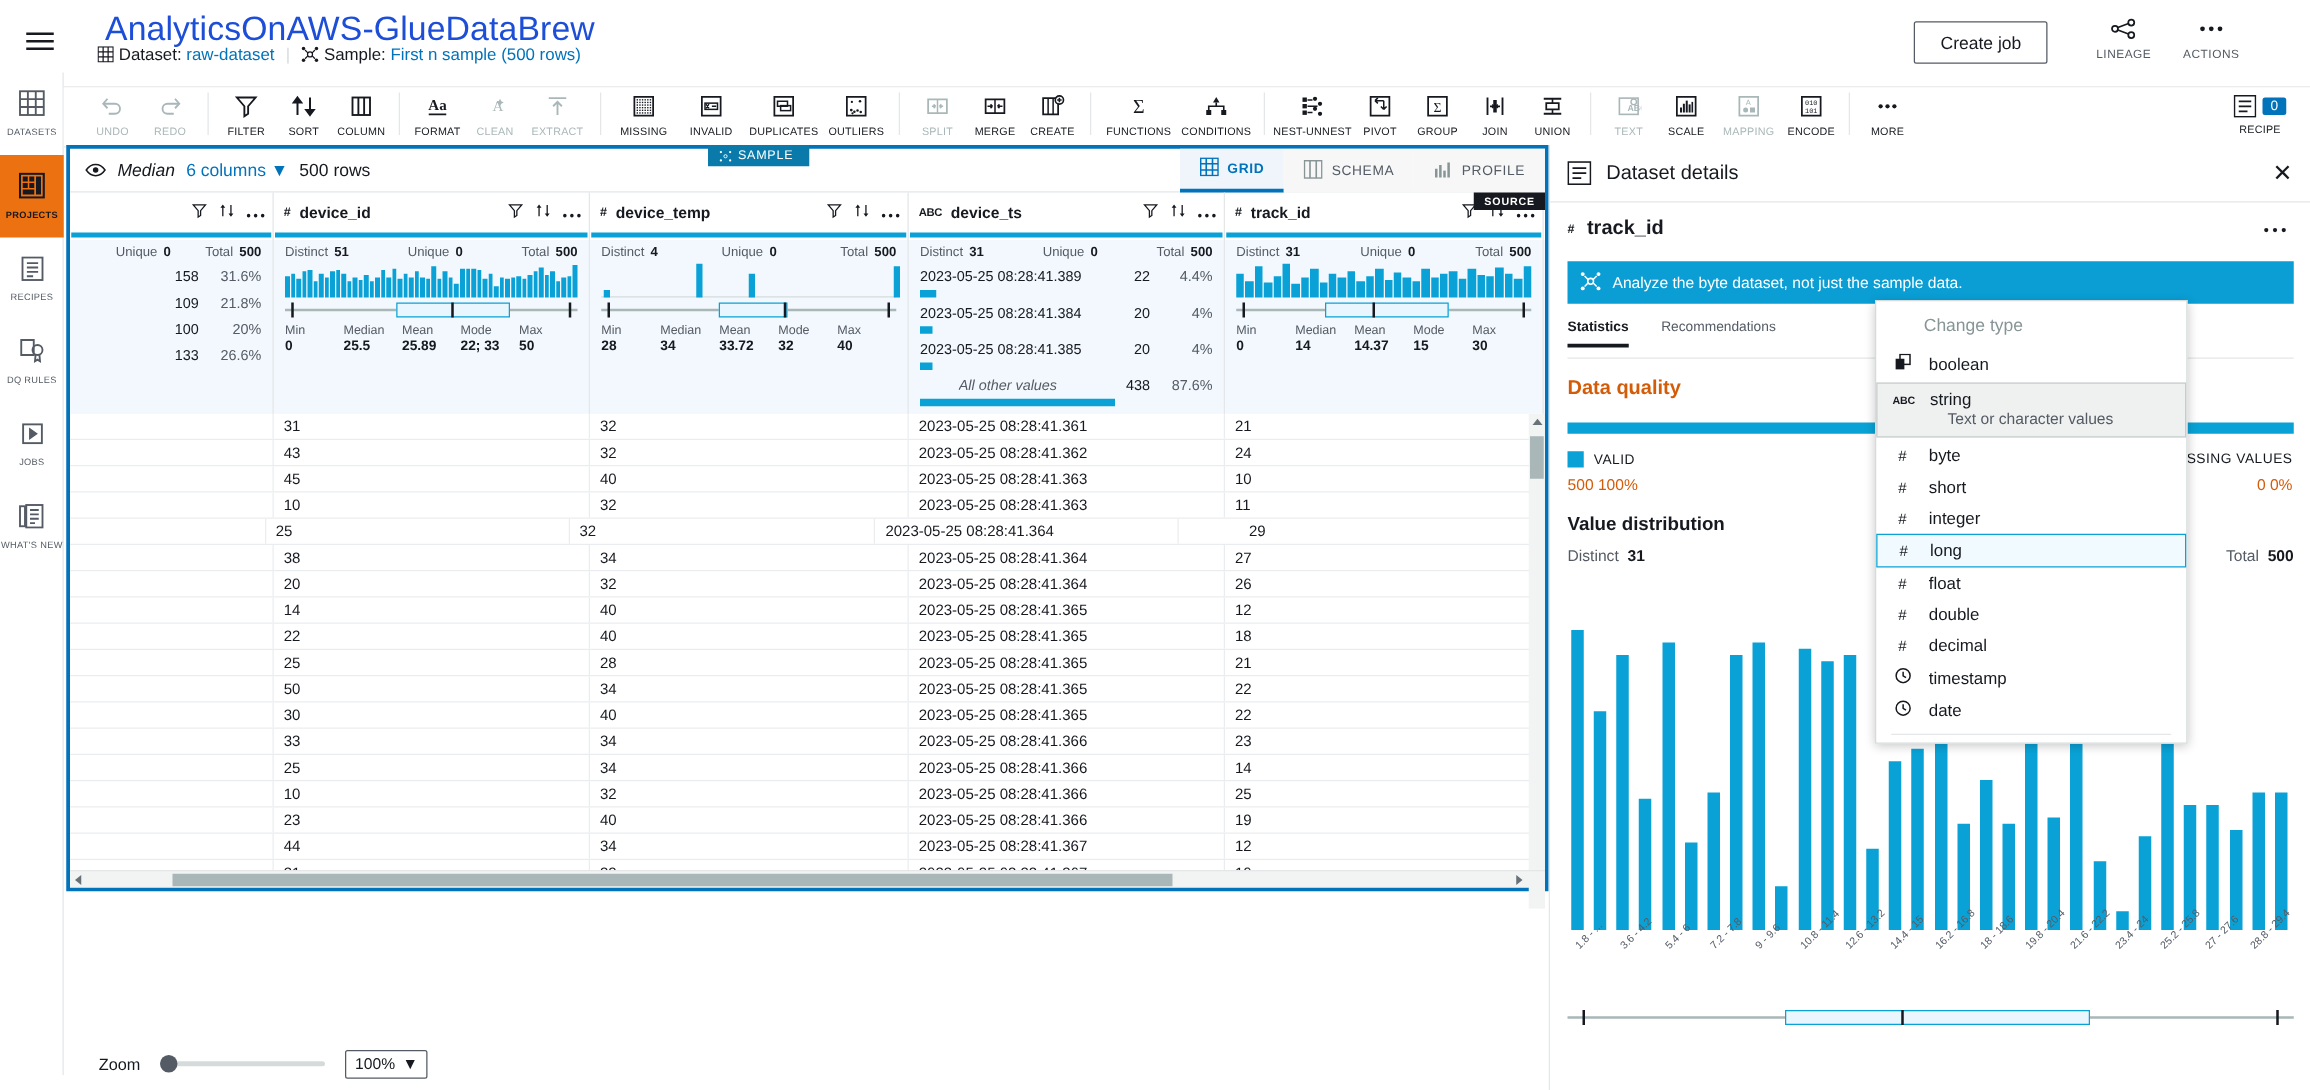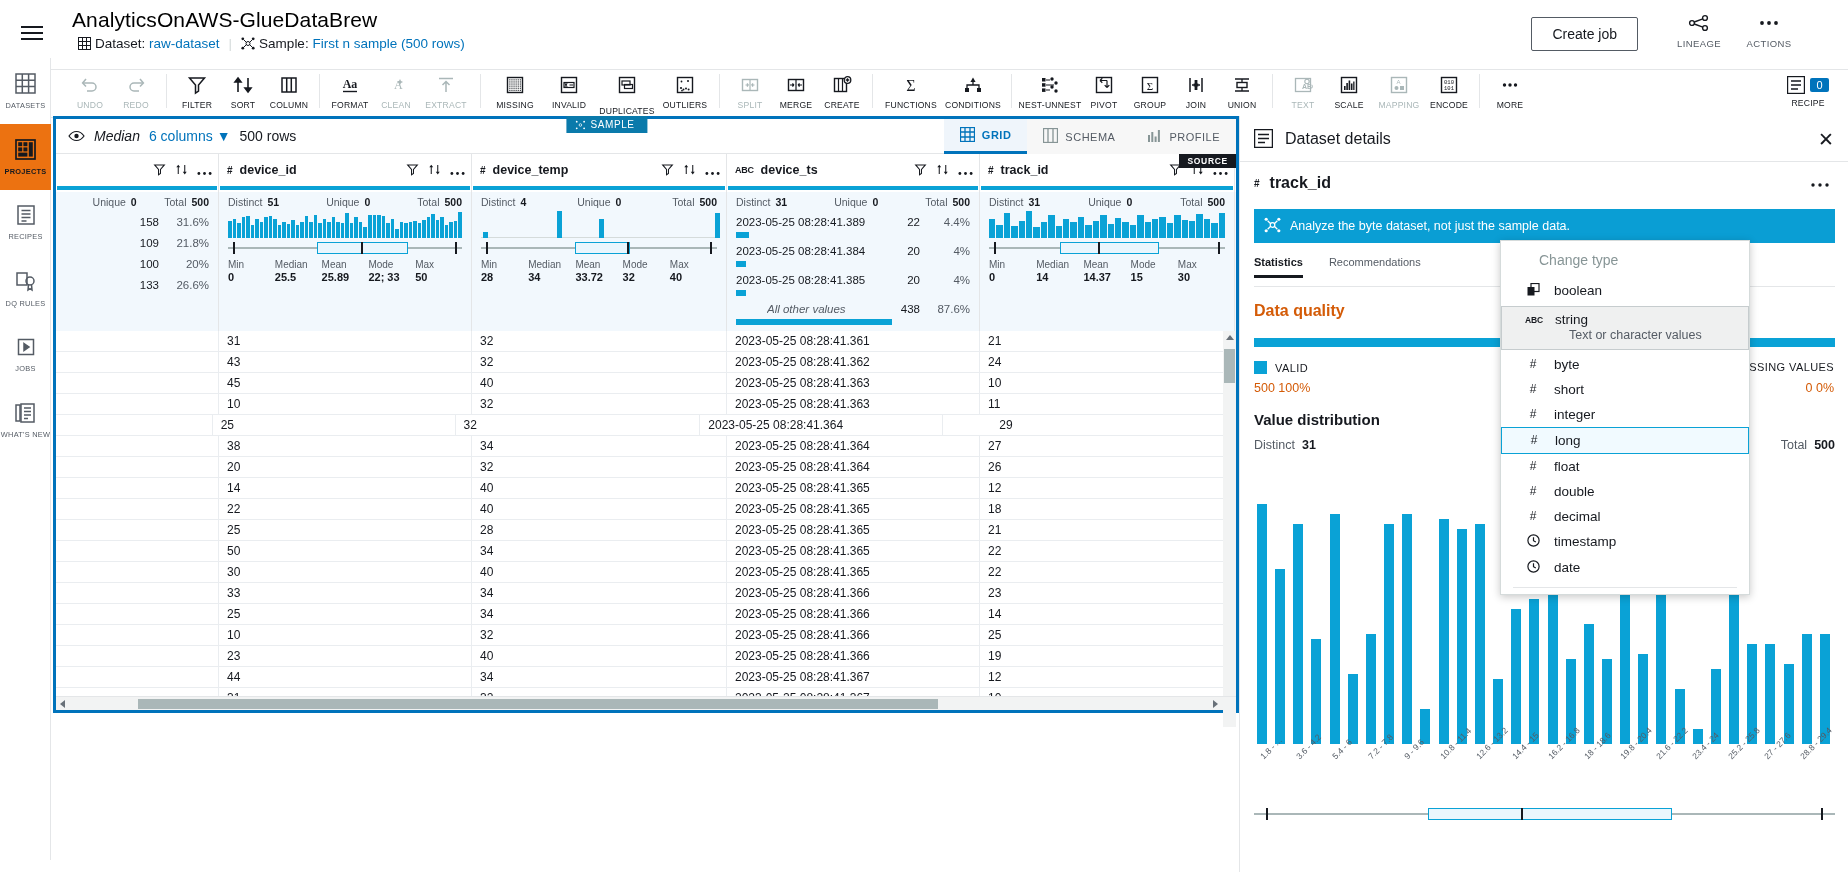--- a/index.html
+++ b/index.html
@@ -9,21 +9,21 @@
     background: #ffffff;
     color: #16191f;
     overflow: hidden;
   }
   .app { position: relative; width: 1848px; height: 872px; }
 
   
   .header { position: absolute; left: 0; top: 0; width: 1848px; height: 70px; background: #fff; border-bottom: 1px solid #e4e6e8; }
   .hamburger { position: absolute; left: 12px; top: 16px; width: 40px; height: 34px; display: flex; align-items: center; justify-content: center; cursor: pointer; }
   .hamburger span { display: block; width: 22px; height: 2px; background: #16191f; box-shadow: 0 -6px 0 #16191f, 0 6px 0 #16191f; }
-  .proj-title { position: absolute; left: 72px; top: 8px; font-size: 21px; font-weight: 400; color: #000000; letter-spacing: .1px; }
+  .proj-title { position: absolute; left: 84px; top: 8px; font-size: 27px; font-weight: 400; color: #1d4ed8; letter-spacing: .1px; }
   .subline { position: absolute; left: 78px; top: 36px; display: flex; align-items: center; gap: 9px; font-size: 13.5px; color: #16191f; }
   .subline .sep { color: #d5dbdb; }
   .subline a { color: #0073bb; text-decoration: none; cursor: pointer; }
   .mini-icon { display: inline-block; vertical-align: -2px; margin-right: 4px; }
   .create-job { position: absolute; right: 210px; top: 17px; height: 34px; padding: 0 20px; border: 1px solid #545b64; background: #fff;
                 font-size: 14px; color: #16191f; border-radius: 2px; display: flex; align-items: center; cursor: pointer; }
   .hdr-act { position: absolute; top: 12px; width: 62px; text-align: center; cursor: pointer; }
   .hdr-act .gly { height: 22px; display: flex; align-items: center; justify-content: center; }
   .hdr-act .lbl { font-size: 9.5px; color: #545b64; letter-spacing: .4px; margin-top: 4px; }
   #lineage-action { right: 118px; }
@@ -139,21 +139,21 @@
   .rp-hist { position: absolute; left: 14px; top: 370px; width: 581px; height: 258px; }
   .rp-hist .hb { position: absolute; bottom: 0; width: 10px; background: #0aa2d6; }
   .rp-ticks { position: absolute; left: 14px; top: 632px; width: 581px; height: 48px; }
   .rp-ticks span { position: absolute; font-size: 8.5px; color: #545b64; transform: rotate(-45deg); transform-origin: left top; white-space: nowrap; }
   .rp-box { position: absolute; left: 14px; top: 690px; width: 581px; height: 18px; }
 
   
   .dropdown { position: absolute; left: 1500px; top: 240px; width: 250px; background: #fff; border: 1px solid #d5dbdb;
               box-shadow: 0 2px 8px rgba(0,0,0,.22); z-index: 40; padding: 4px 0 6px; }
   .dd-title { padding: 7px 16px 10px 38px; font-size: 14px; color: #879596; }
-  .dd-item { display: flex; align-items: flex-start; gap: 11px; padding: 5px 22px; font-size: 13.5px; color: #16191f; cursor: pointer; }
+  .dd-item { display: flex; align-items: center; gap: 11px; padding: 5px 11px; font-size: 13.5px; color: #16191f; cursor: pointer; }
   .dd-item .dd-ic { width: 20px; text-align: center; font-size: 12px; color: #16191f; }
   .dd-item .dd-ic.abc { font-size: 8.5px; font-weight: 700; letter-spacing: -.2px; }
   .dd-sel { background: #eff0f0; border: 1px solid #c6ccce; margin: 2px 0; padding-bottom: 7px; }
   .dd-sel .dd-sub { padding: 1px 0 0 45px; font-size: 12.5px; color: #545b64; }
   .dd-hover { background: #f1faff; border: 1px solid #0aa2d6; }
   .dd-divider { height: 1px; background: #e4e6e8; margin: 6px 12px 0; }
 </style>
 </head>
 <body>
 
@@ -394,21 +394,21 @@
           <div class="tb-btn" style="width: 54px;">
             <span class="tgly">
               <svg width="20" height="20" viewBox="0 0 20 20">
                 <rect x="2.5" y="2.5" width="15" height="15" fill="none" stroke="#16191f" stroke-width="1.4"></rect>
                 <rect x="5" y="7.5" width="10" height="5" fill="none" stroke="#16191f" stroke-width="1.2"></rect>
                 <path d="M5.8 8.3l2.4 3.4M8.2 8.3l-2.4 3.4M10.5 10h3.5" stroke="#16191f" stroke-width="1.1"></path>
               </svg>
             </span>
       <span class="tlbl">INVALID</span>
           </div>
-          <div class="tb-btn" style="width: 62px; justify-content: space-between;">
+          <div class="tb-btn" style="width: 62px;">
             <span class="tgly">
               <svg width="20" height="20" viewBox="0 0 20 20">
                 <rect x="2.5" y="2.5" width="15" height="15" fill="none" stroke="#16191f" stroke-width="1.4"></rect>
                 <rect x="5" y="6" width="8" height="4" fill="none" stroke="#16191f" stroke-width="1.2"></rect>
                 <rect x="7.5" y="9.5" width="8" height="4" fill="none" stroke="#16191f" stroke-width="1.2"></rect>
               </svg>
             </span>
       <span class="tlbl">DUPLICATES</span>
           </div>
           <div class="tb-btn" style="width: 54px;">
@@ -1218,20 +1218,30 @@
       </div>
     </div>
 
     <div class="hscroll">
       <div class="hleft"></div>
       <div class="hthumb"></div>
       <div class="hright"></div>
     </div>
   </div>
 
+  <div class="zoombar">
+    <span class="zlbl">Zoom</span>
+    <div class="ztrack">
+        <div class="zknob"></div>
+      </div>
+    <div class="zsel">
+      <span>100%</span>
+      <span>▼</span>
+    </div>
+  </div>
 
   <div class="rpanel">
     <div class="rp-head">
       <svg width="19" height="19" viewBox="0 0 19 19">
         <rect x="0.5" y="0.5" width="18" height="18" fill="none" stroke="#16191f" stroke-width="1.5"></rect>
         <path d="M4 5.5h11M4 9.5h11M4 13.5h7" stroke="#16191f" stroke-width="1.5"></path>
       </svg>
       <span class="rp-title">Dataset details</span>
       <span class="rp-close">✕</span>
     </div>

